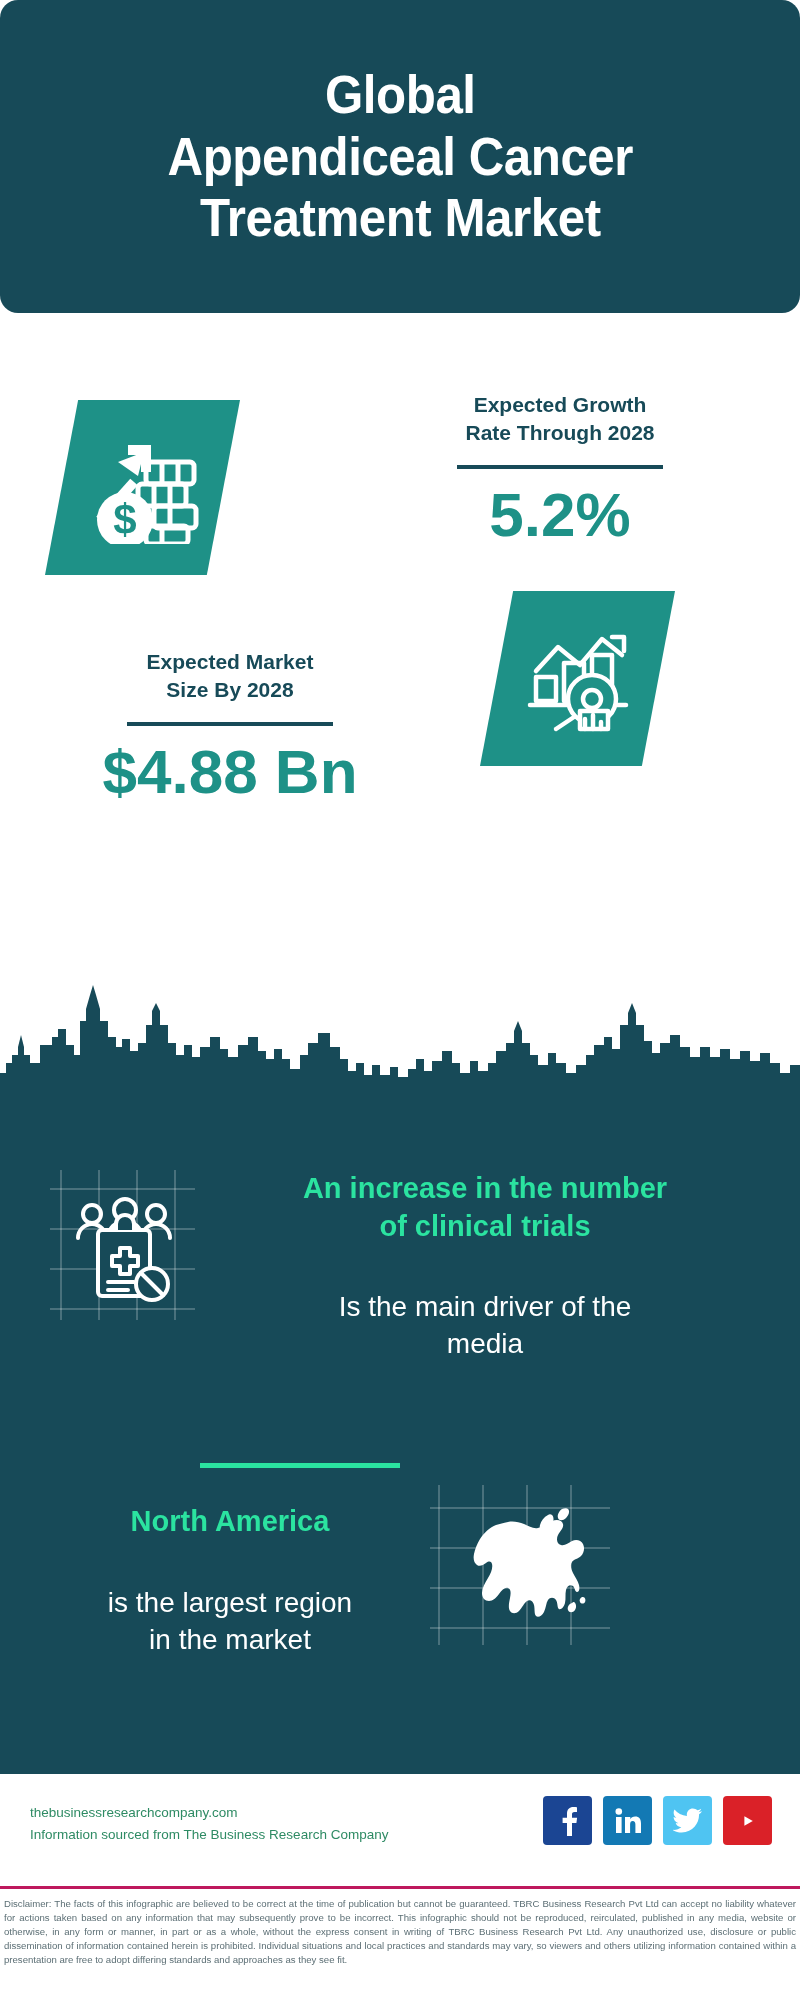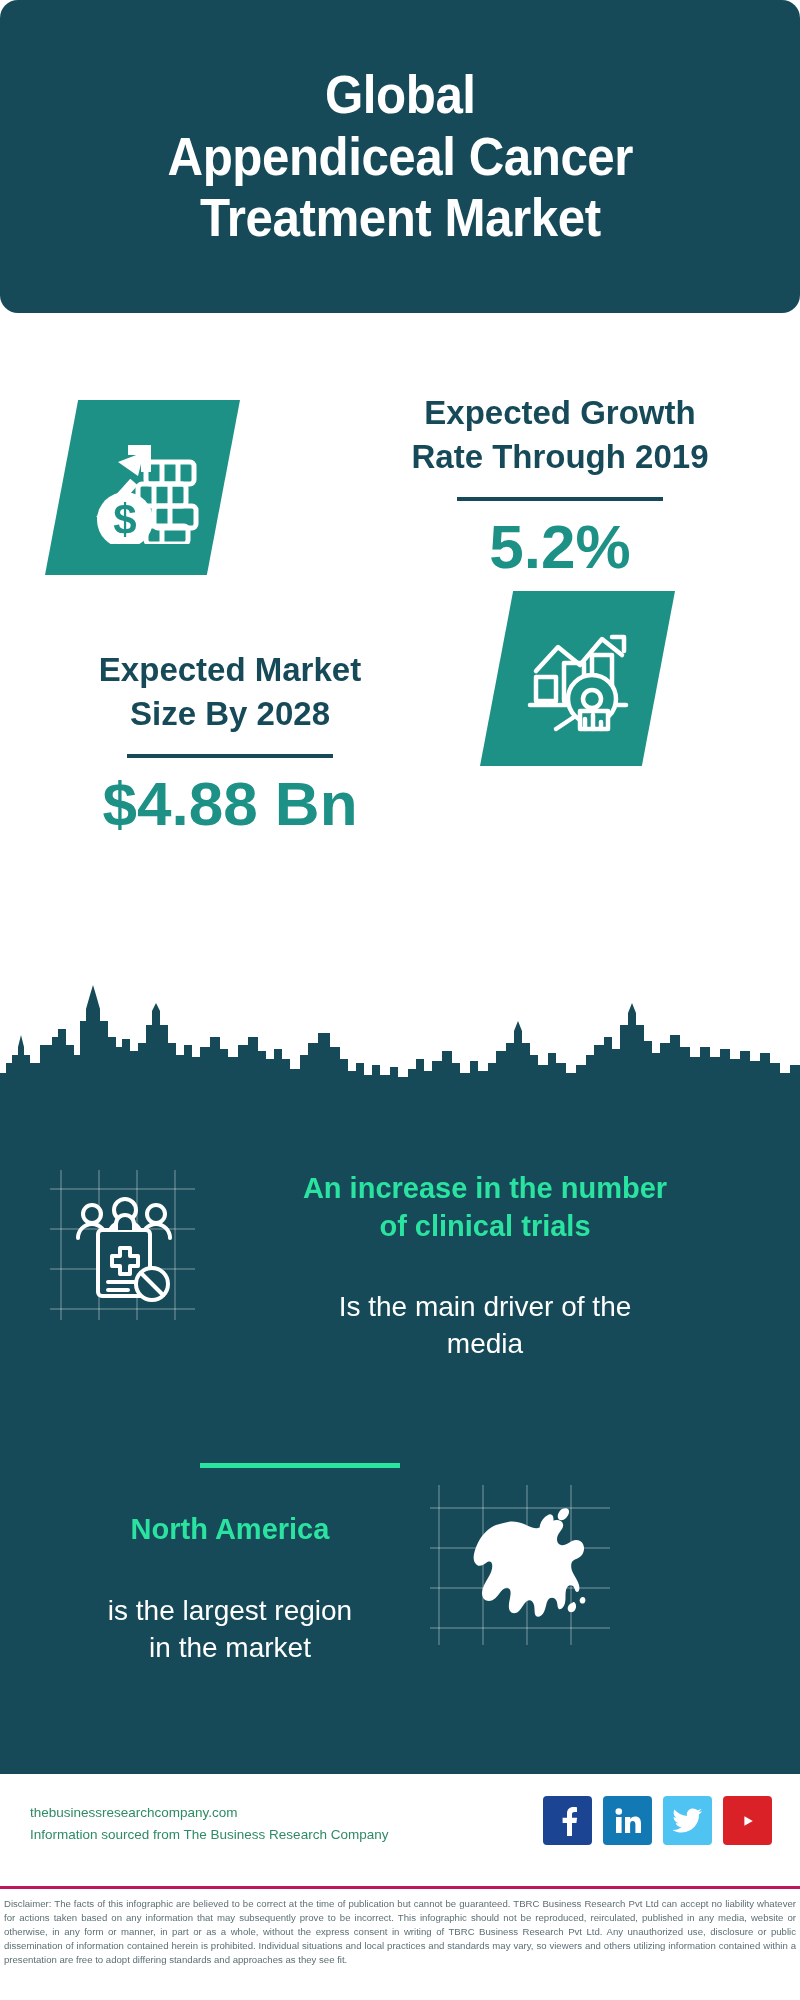--- a/index.html
+++ b/index.html
@@ -44,21 +44,21 @@
     clip-path:polygon(17% 0%, 100% 0%, 83% 100%, 0% 100%); }
 
   .icon-wrap{ position:absolute; inset:0; display:flex; align-items:center; justify-content:center; }
   .icon-wrap svg{ display:block; }
 
   .stat-text{ position:absolute; }
   .stat-text-right{ left:360px; top:78px; width:400px; text-align:center; }
   .stat-text-left{ left:30px; top:45px; width:400px; text-align:center; }
 
   .stat-label{
-    color:#174A58; font-weight:bold; font-size:33px; line-height:1.33;
+    color:#174A58; font-weight:bold; font-size:21px; line-height:1.33;
     font-family:"Liberation Sans Narrow","Liberation Sans", sans-serif;
     letter-spacing:0px;
   }
   .stat-label span{ display:block; }
   .stat-rule{
     width:206px; height:4px; background:#174A58; margin:18px auto 12px auto;
   }
   .stat-value{
     color:#1E9187; font-weight:bold; font-size:62px; line-height:1.1;
     font-family:"Liberation Sans Narrow","Liberation Sans", sans-serif;
@@ -94,21 +94,21 @@
     margin-top:44px;
   }
   .sub-white span{ display:block; }
 
   .green-divider{
     position:absolute; left:200px; top:1463px; width:200px; height:5px;
     background:#2BE3A0;
   }
 
   .region-row{ position:absolute; left:0; top:1495px; width:800px; height:190px; }
-  .region-text{ position:absolute; left:30px; top:16px; width:400px; text-align:center; }
+  .region-text{ position:absolute; left:30px; top:8px; width:400px; text-align:center; }
   .region-map-box{ position:absolute; left:430px; top:-10px; width:180px; height:160px; }
 
   
   .footer{
     position:absolute; left:0; top:1771px; width:800px; height:115px;
     background:#ffffff; border-top:3px solid #174A58;
   }
   .footer-text{
     position:absolute; left:30px; top:28px; width:420px;
     color:#2E8B64; font-size:13.5px; line-height:1.62;
@@ -167,21 +167,21 @@
 
           <circle cx="41" cy="88" r="28" fill="#fff"></circle>
           <text x="41" y="102" text-anchor="middle" font-size="42" font-weight="bold" fill="#1E9187" font-family="Liberation Sans, sans-serif">$</text>
         </svg>
       </div>
     </div>
 
     <div class="stat-text stat-text-right">
       <div class="stat-label">
         <span>Expected Growth</span>
-        <span>Rate Through 2019</span>
+        <span>Rate Through 2028</span>
       </div>
       <div class="stat-rule"></div>
       <div class="stat-value">5.2%</div>
     </div>
   </div>
 
   <div class="stat-block stat-2">
 
     <div class="stat-text stat-text-left">
       <div class="stat-label">

